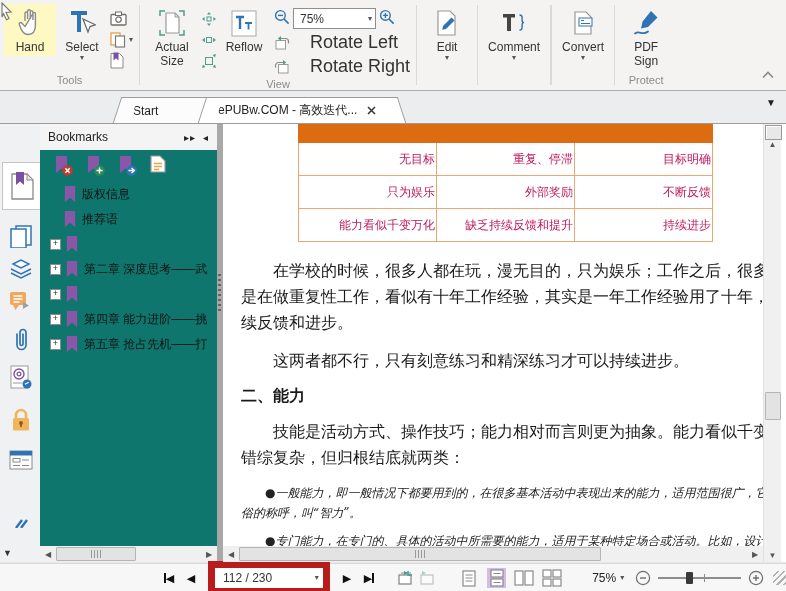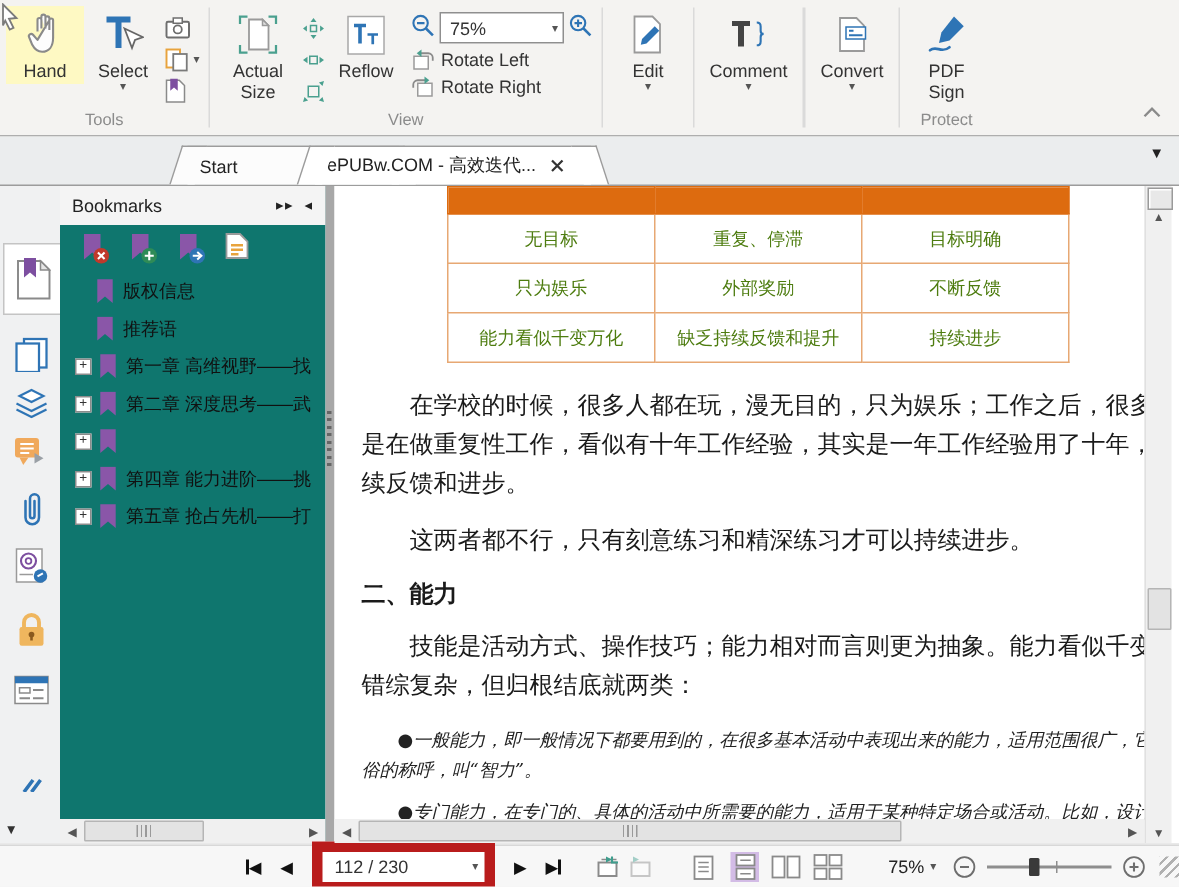--- a/index.html
+++ b/index.html
@@ -17,21 +17,21 @@
           color:#333;line-height:14px;text-align:center;}
   .bigbtn .ic{height:34px;display:flex;align-items:center;justify-content:center;}
   .active-tool{background:#fef9c3;}
   .darr{color:#555;font-size:8px;line-height:8px;}
   .smallcol{display:flex;flex-direction:column;gap:4px;padding:6px 2px 0 2px;}
   .smallbtn{display:flex;align-items:center;gap:3px;height:17px;}
   .viewzoomcol{display:flex;flex-direction:column;gap:3px;padding:4px 2px 0 4px;}
   .zoomrow{display:flex;align-items:center;gap:3px;}
   .combobox{width:72px;height:19px;background:#fff;border:1px solid #8f8f8f;display:flex;
             align-items:center;justify-content:space-between;padding:0 3px 0 6px;font-size:12px;}
-  .rotrow{display:flex;align-items:center;gap:4px;font-size:12px;}
+  .rotrow{display:flex;align-items:center;gap:20px;font-size:18px;}
   .ribbon-collapse{position:absolute;right:12px;bottom:8px;}
 
   
   .tabbar{position:absolute;left:0;top:91px;width:786px;height:32px;background:#ebedee;
           border-bottom:1px solid #9c9c9c;}
   .tab{position:absolute;bottom:0;height:25px;background:#fcfcfc;border-top:1px solid #9c9c9c;
        display:flex;align-items:center;font-size:12px;color:#222;padding:0 8px;}
   .tab:before,.tab:after{content:'';position:absolute;top:-1px;bottom:0;width:16px;background:inherit;}
   .tab:before{left:-8px;transform:skewX(-18deg);border-left:1px solid #9c9c9c;border-top:1px solid #9c9c9c;}
   .tab:after{right:-8px;transform:skewX(18deg);border-right:1px solid #9c9c9c;border-top:1px solid #9c9c9c;}
@@ -70,21 +70,21 @@
 
   
   .splitter{position:absolute;left:217px;top:0;width:6px;height:438px;background:#a8a8a8;}
   .splitter .dots{position:absolute;top:150px;left:1px;width:3px;height:40px;
        background:repeating-linear-gradient(#666 0 2px,transparent 2px 5px);}
 
   
   .docarea{position:absolute;left:223px;top:0;width:540px;height:438px;background:#fff;overflow:hidden;}
   .page{position:absolute;left:0;top:0;width:620px;padding-left:18px;}
   .dtable{margin-left:57px;width:415px;border-collapse:collapse;table-layout:fixed;}
-  .dtable td{border:1px solid #e7a873;height:30px;text-align:center;font-size:12px;color:#4d7c0f;}
+  .dtable td{border:1px solid #e7a873;height:30px;text-align:right;font-size:12px;color:#be185d;}
   .dtable .hdr td{background:#dd6b0f;border-color:#dd6b0f;height:15px;}
   .para{width:578px;font-size:16px;line-height:26px;color:#1a1a1a;text-indent:2em;margin:0 0 12px 0;}
   .para.first{margin-top:16px;}
   .dhead{font-size:16px;font-weight:bold;color:#1a1a1a;margin:2px 0 12px 0;}
   .bullet{width:578px;font-size:12px;line-height:20px;color:#222;text-indent:2em;
           font-family:"DejaVu Serif",serif;font-style:italic;margin:0 0 8px 0;}
   .doc-hscroll{position:absolute;left:223px;bottom:0;width:540px;height:16px;background:#f0f0f0;
                display:flex;align-items:center;z-index:5;}
   .hthumb{height:12px;background:#e3e3e3;border:1px solid #b5b5b5;border-radius:1px;flex:none;
           display:flex;align-items:center;justify-content:center;}
@@ -483,21 +483,20 @@
         <svg class="bmk" width="14" height="17" viewBox="0 0 15 18">
             <path d="M2 0h11v17l-5.5-4.6L2 17z" fill="#8a56a8"></path>
           </svg>
         <span class="tlabel">推荐语</span>
       </div>
       <div class="trow">
         <span class="expander">+</span>
         <svg class="bmk" width="14" height="17" viewBox="0 0 15 18">
             <path d="M2 0h11v17l-5.5-4.6L2 17z" fill="#8a56a8"></path>
           </svg>
-        <span class="tlabel">第一章 高维视野——找</span>
       </div>
       <div class="trow">
         <span class="expander">+</span>
         <svg class="bmk" width="14" height="17" viewBox="0 0 15 18">
             <path d="M2 0h11v17l-5.5-4.6L2 17z" fill="#8a56a8"></path>
           </svg>
         <span class="tlabel">第二章 深度思考——武</span>
       </div>
       <div class="trow">
         <span class="expander">+</span>

